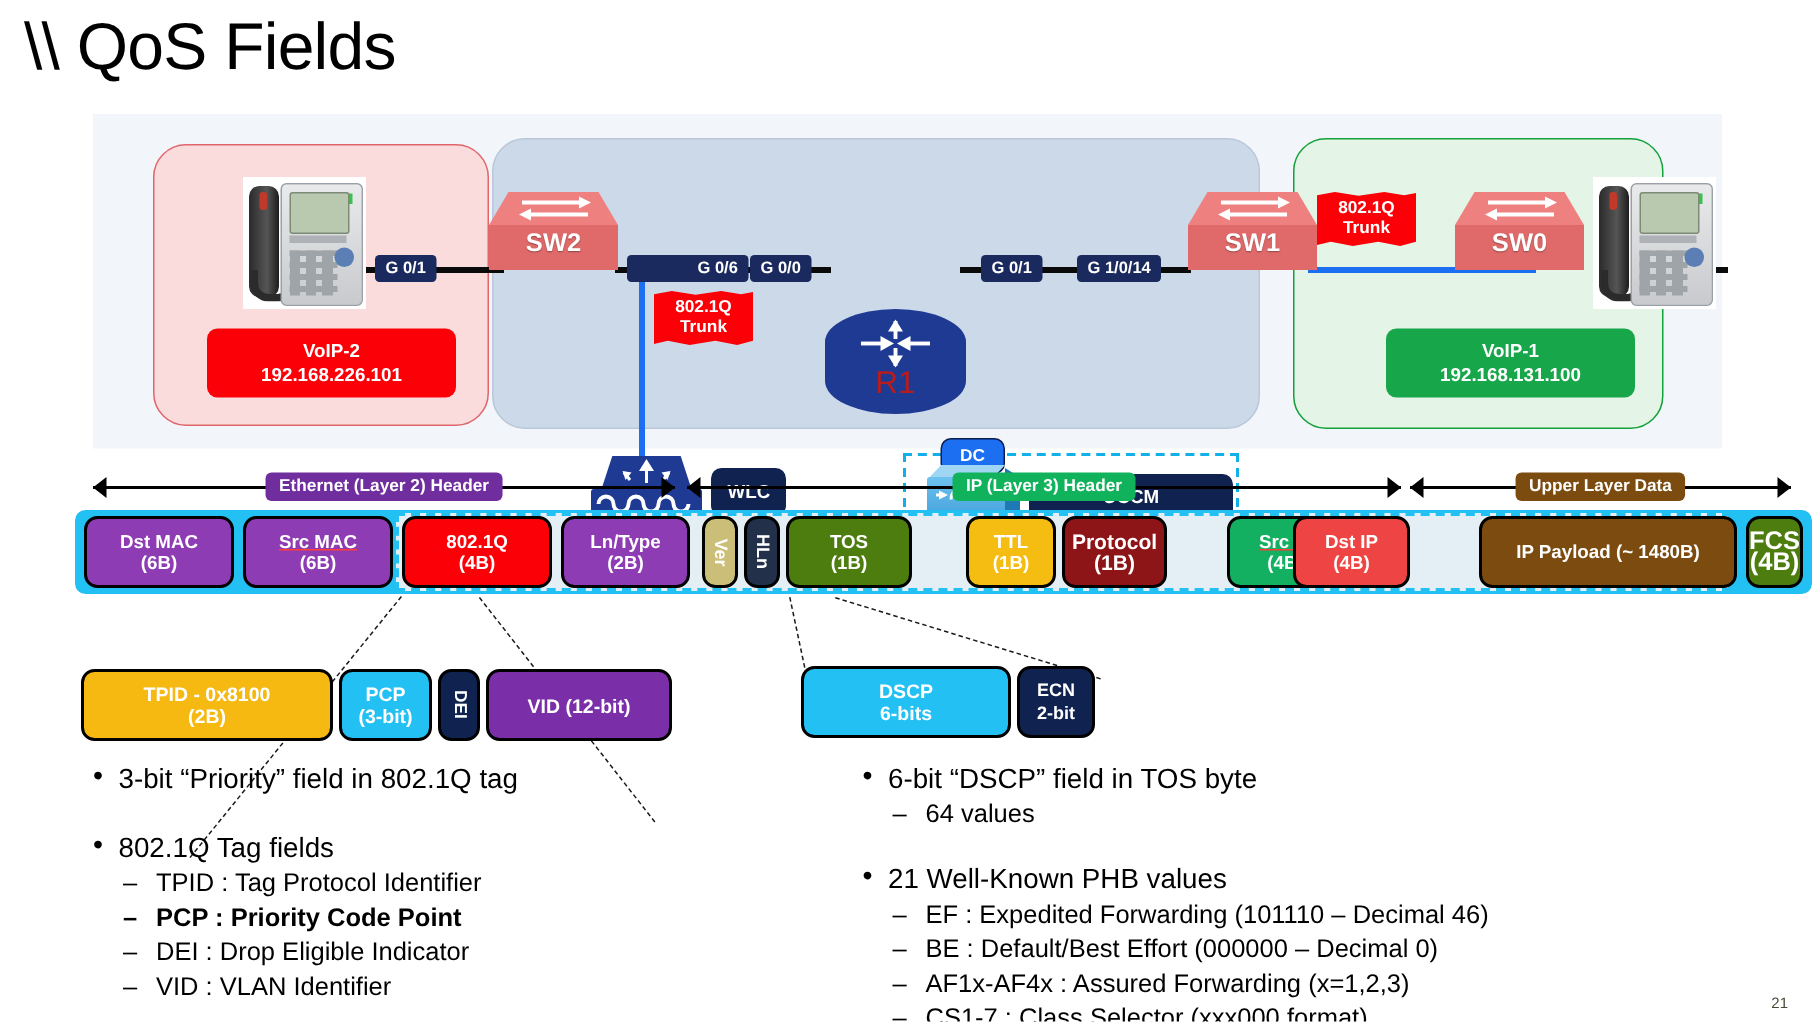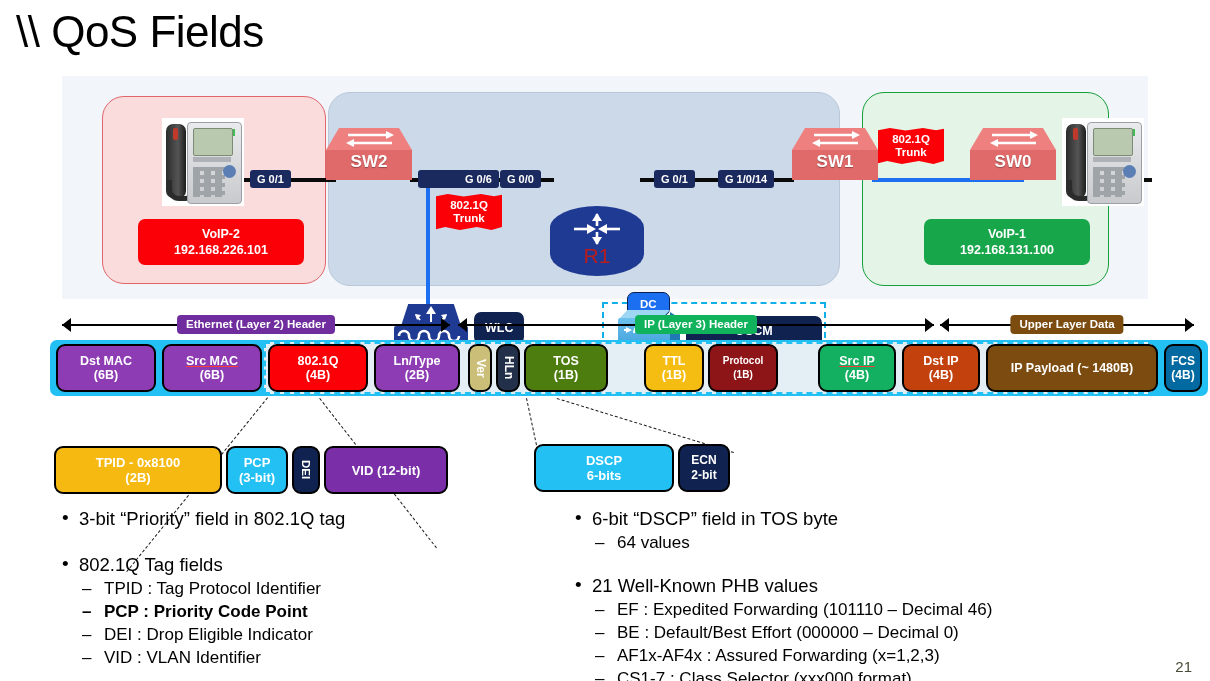--- a/index.html
+++ b/index.html
@@ -133,21 +133,21 @@
   .conn{position:absolute;transform-origin:0 0;height:0;border-top:1.4px dashed #1a1a1a;}
 
   
   .bl{position:absolute;font-size:18.5px;line-height:25px;color:#000;white-space:nowrap;}
   .bl .b1{position:relative;padding-left:19px;}
   .bl .b1:before{content:"\2022";position:absolute;left:2px;top:-1px;font-size:19px;}
   .bl .b2{position:relative;padding-left:44px;font-size:17px;line-height:23px;}
   .bl .b2:before{content:"\2013";position:absolute;left:22px;top:0;}
   .bl .b2.bold{font-weight:700;}
 
-  #pageno{position:absolute;right:18px;bottom:6px;font-size:15px;color:#4a4a38;}
+  #pageno{position:absolute;right:18px;bottom:6px;font-size:10px;color:#4a4a38;}
 </style>
 </head>
 <body>
 
 <div id="slide-title">\\ QoS Fields</div>
 
 <div id="topology">
 
   <div class="zone" id="zone-left"></div>
   <div class="zone" id="zone-mid"></div>
@@ -359,36 +359,36 @@
   </div>
   <div class="fld" style="left:474px;width:84px;background:#4d7c0f;">
     <span>TOS</span>
     <span>(1B)</span>
   </div>
 
   <div class="fld" style="left:594px;width:60px;background:#f5bc12;">
     <span>TTL</span>
     <span>(1B)</span>
   </div>
-  <div class="fld" style="left:658px;width:70px;background:#8e1517;font-size:10px;">
+  <div class="fld" style="left:658px;width:70px;background:#8e1517;font-size:14px;">
     <span>Protocol</span>
     <span>(1B)</span>
   </div>
   <div class="fld" style="left:768px;width:78px;background:#12b060;">
     <span class="u">Src IP</span>
     <span>(4B)</span>
   </div>
-  <div class="fld" style="left:852px;width:78px;background:#c2410c;justify-content:center;">
+  <div class="fld" style="left:812px;width:78px;background:#ef4444;justify-content:center;">
     <span>Dst IP</span>
     <span>(4B)</span>
   </div>
   <div class="fld" style="left:936px;width:172px;background:#7b4b10;">
     <span>IP Payload (~ 1480B)</span>
   </div>
-  <div class="fld" style="left:1114px;width:38px;background:#0369a1;font-size:12px;">
+  <div class="fld" style="left:1114px;width:38px;background:#4d7c0f;font-size:17px;">
     <span>FCS</span>
     <span>(4B)</span>
   </div>
 </div>
 
 <div class="conn" style="left:268px;top:398px;width:224px;transform:rotate(129deg);"></div>
 <div class="conn" style="left:320px;top:398px;width:190px;transform:rotate(52deg);"></div>
 <div class="conn" style="left:527px;top:398px;width:58px;transform:rotate(78deg);"></div>
 <div class="conn" style="left:557px;top:398px;width:185px;transform:rotate(17deg);"></div>
 

